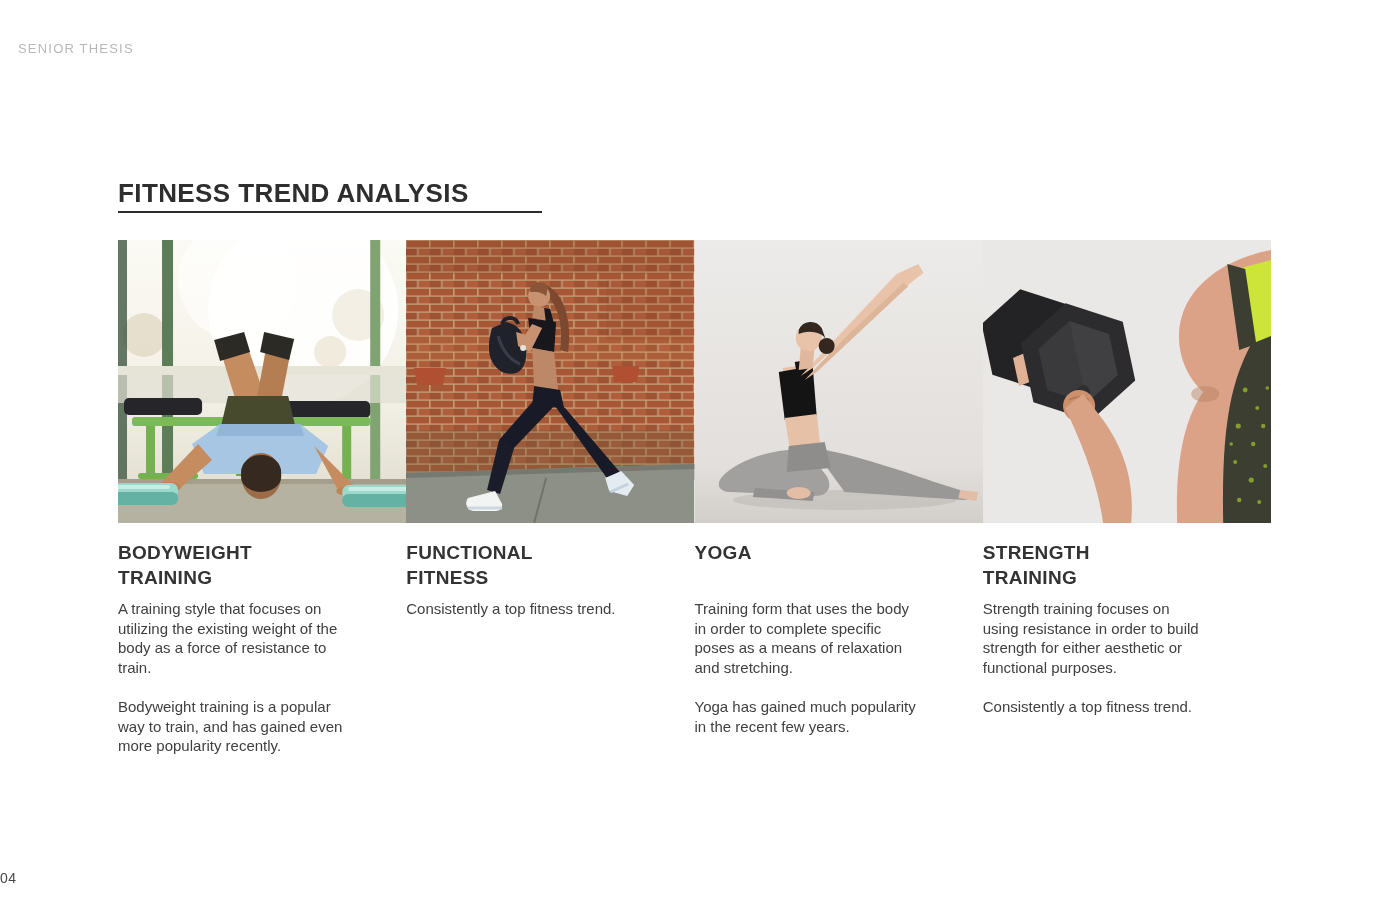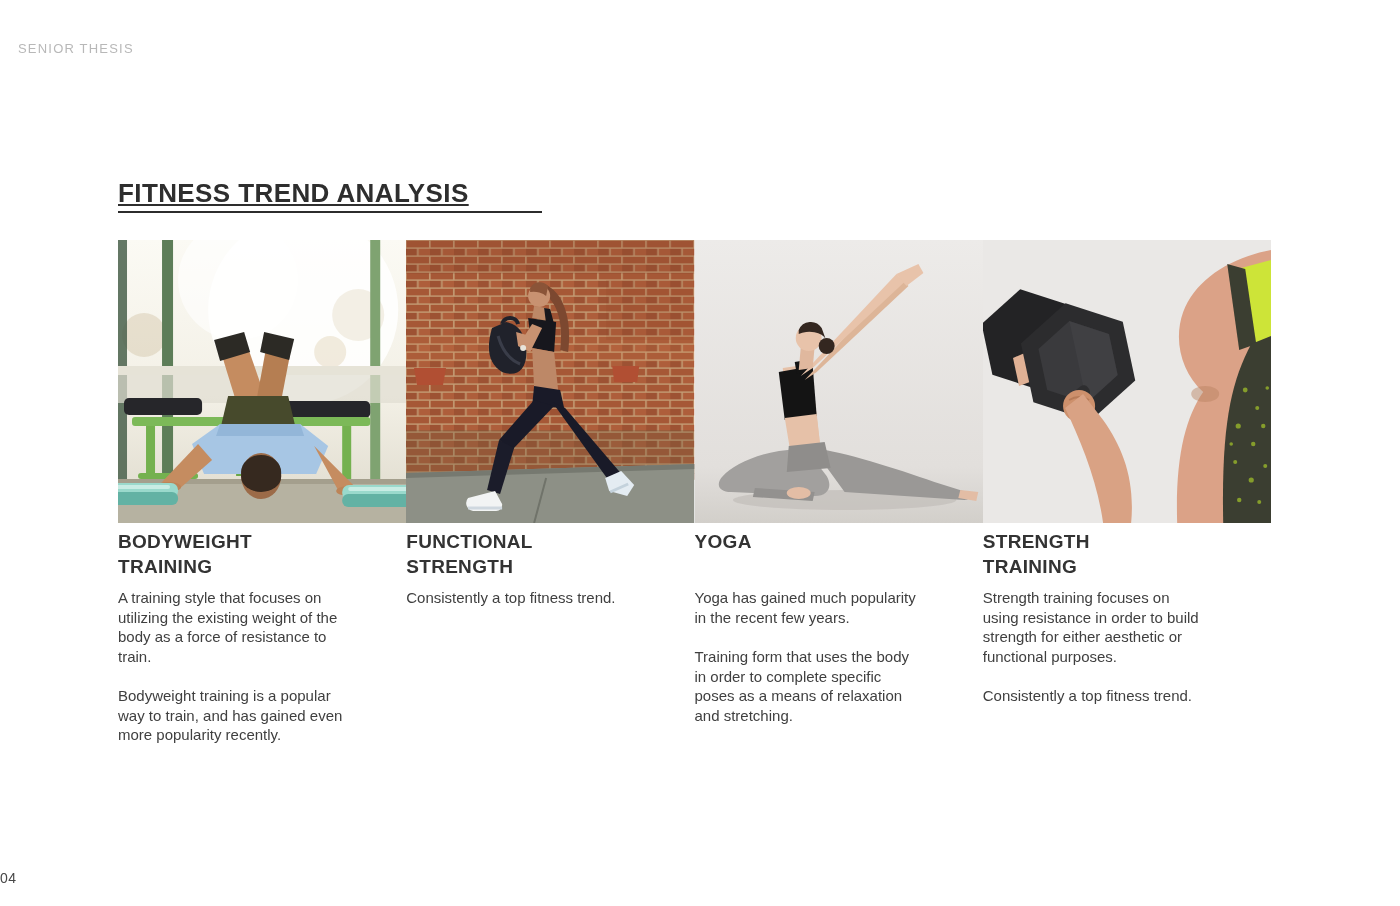--- a/index.html
+++ b/index.html
@@ -1,29 +1,29 @@
 <!DOCTYPE html>
 <html><head>
 <meta charset="utf-8">
 <style>
   html,body{margin:0;padding:0;background:#ffffff;}
   body{font-family:"Liberation Sans",sans-serif;-webkit-font-smoothing:antialiased;}
   .page{position:relative;width:1288px;height:906px;background:#ffffff;overflow:hidden;}
 
   .header-label{position:absolute;left:18px;top:41px;font-size:13px;letter-spacing:1.2px;color:#b8b8b8;}
 
-  .title{position:absolute;left:118px;top:179px;margin:0;font-size:26px;line-height:28px;font-weight:bold;letter-spacing:0.4px;color:#2e2e2e;text-decoration:underline;}
+  .title{position:absolute;left:118px;top:179px;margin:0;font-size:26px;line-height:28px;font-weight:bold;letter-spacing:0.4px;color:#2e2e2e;}
   .title-underline{position:absolute;left:118px;top:211px;width:424px;height:2px;background:#2c2c2c;}
 
   .strip{position:absolute;left:118px;top:240px;width:1153px;height:283px;display:flex;}
   .photo{width:25%;height:283px;overflow:hidden;}
   .photo svg{display:block;width:100%;height:100%;}
 
   .texts{position:absolute;left:118px;top:523px;width:1153px;display:flex;align-items:flex-start;}
-  .col{width:25%;box-sizing:border-box;padding:6px 36px 0 0;}
+  .col{width:25%;box-sizing:border-box;padding:17px 36px 0 0;}
   .col h2{margin:0 0 9px 0;font-size:19px;line-height:25px;height:50px;font-weight:bold;color:#333333;letter-spacing:0.3px;white-space:pre-line;}
   .col p{margin:8px 0 20px 0;font-size:15px;line-height:19.5px;color:#3f3f3f;white-space:pre-line;}
 
   .page-number{position:absolute;left:0;top:870px;width:100%;text-align:left;font-size:14px;color:#474747;letter-spacing:0.5px;}
 </style>
 </head>
 <body>
 
 <div class="page">
 
@@ -225,32 +225,32 @@
 utilizing the existing weight of the
 body as a force of resistance to
 train.</p>
       <p>Bodyweight training is a popular
 way to train, and has gained even
 more popularity recently.</p>
     </div>
 
     <div class="col">
       <h2>FUNCTIONAL
-STRENGTH</h2>
+FITNESS</h2>
       <p>Consistently a top fitness trend.</p>
     </div>
 
     <div class="col">
       <h2>YOGA</h2>
-      <p>Yoga has gained much popularity
-in the recent few years.</p>
       <p>Training form that uses the body
 in order to complete specific
 poses as a means of relaxation
 and stretching.</p>
+      <p>Yoga has gained much popularity
+in the recent few years.</p>
     </div>
 
     <div class="col">
       <h2>STRENGTH
 TRAINING</h2>
       <p>Strength training focuses on
 using resistance in order to build
 strength for either aesthetic or
 functional purposes.</p>
       <p>Consistently a top fitness trend.</p>

